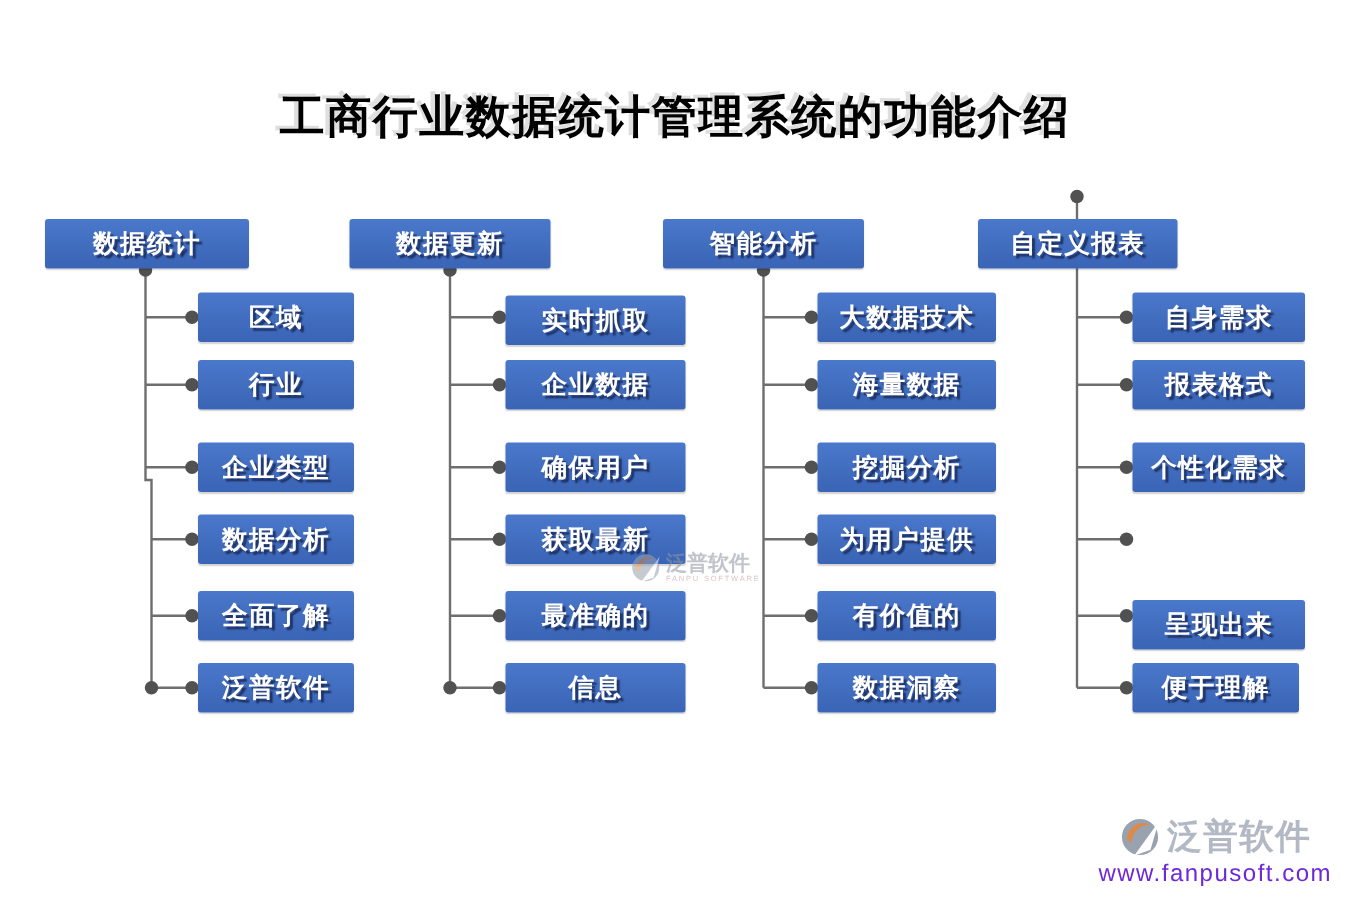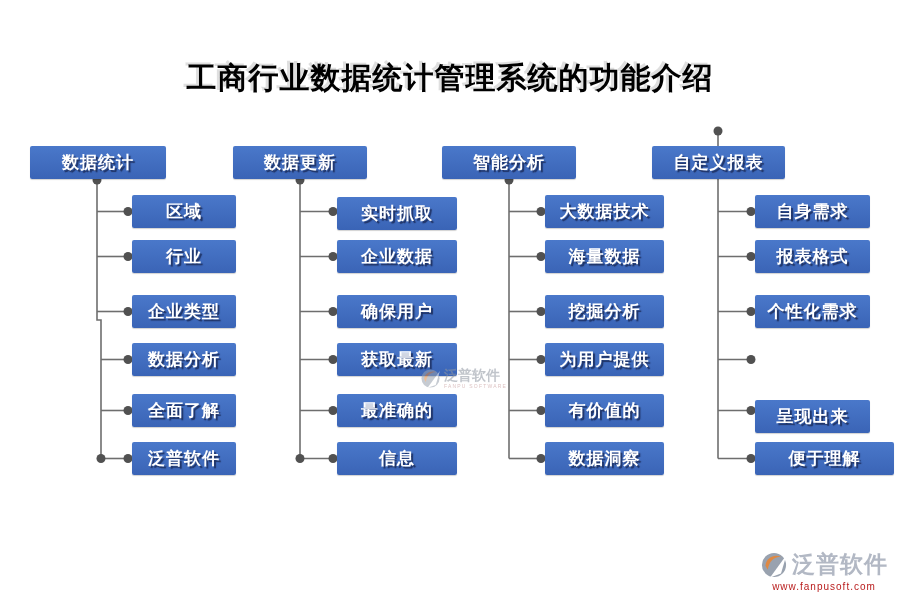--- a/index.html
+++ b/index.html
@@ -32,21 +32,21 @@
   }
   .wm-center .wm-brand{font-size:14px;font-weight:bold;color:#8f96a1;line-height:15px;}
   .wm-center .wm-sub{font-size:5px;letter-spacing:1.2px;color:#c08f8f;line-height:6px;}
 
   .wm-corner{
     position:absolute;right:12px;bottom:8px;z-index:3;
     display:flex;flex-direction:column;align-items:center;
   }
   .wm-corner .row{display:flex;align-items:center;gap:4px;}
   .wm-corner .wm-brand{font-size:23px;font-weight:bold;color:#b2b8c4;letter-spacing:1px;}
-  .wm-corner .wm-url{font-size:10px;color:#b91c1c;letter-spacing:1px;margin-top:1px;}
+  .wm-corner .wm-url{font-size:16px;color:#6d28d9;letter-spacing:1px;margin-top:1px;}
 </style>
 </head>
 <body>
 
 <div class="canvas">
 
   <div class="title">工商行业数据统计管理系统的功能介绍</div>
 
   <svg class="connectors" width="900" height="600" viewBox="0 0 900 600">
     <g stroke="#6e6e6e" stroke-width="1.6" fill="none">
@@ -146,21 +146,21 @@
   <div class="nbox" style="left:545px;top:295px;width:119px">挖掘分析</div>
   <div class="nbox" style="left:545px;top:343px;width:119px">为用户提供</div>
   <div class="nbox" style="left:545px;top:394px;width:119px">有价值的</div>
   <div class="nbox" style="left:545px;top:442px;width:119px">数据洞察</div>
 
   <div class="nbox" style="left:652px;top:146px;width:133px">自定义报表</div>
   <div class="nbox" style="left:755px;top:195px;width:115px">自身需求</div>
   <div class="nbox" style="left:755px;top:240px;width:115px">报表格式</div>
   <div class="nbox" style="left:755px;top:295px;width:115px">个性化需求</div>
   <div class="nbox" style="left:755px;top:400px;width:115px">呈现出来</div>
-  <div class="nbox" style="left:755px;top:442px;width:139px">便于理解</div>
+  <div class="nbox" style="left:755px;top:442px;width:111px">便于理解</div>
 
   <div class="wm-center">
     <span>
       <svg width="21" height="21" viewBox="0 0 36 36">
         <circle cx="18" cy="18" r="15.5" fill="#99a2af"></circle>
         <path d="M34 5 L13 34 L27 29 Z" fill="#ffffff"></path>
         <path d="M7 19 C8 9 17 4 27 7 C17 8 12 13 10 24 Z" fill="#df8943"></path>
       </svg>
     </span>
     <span>

